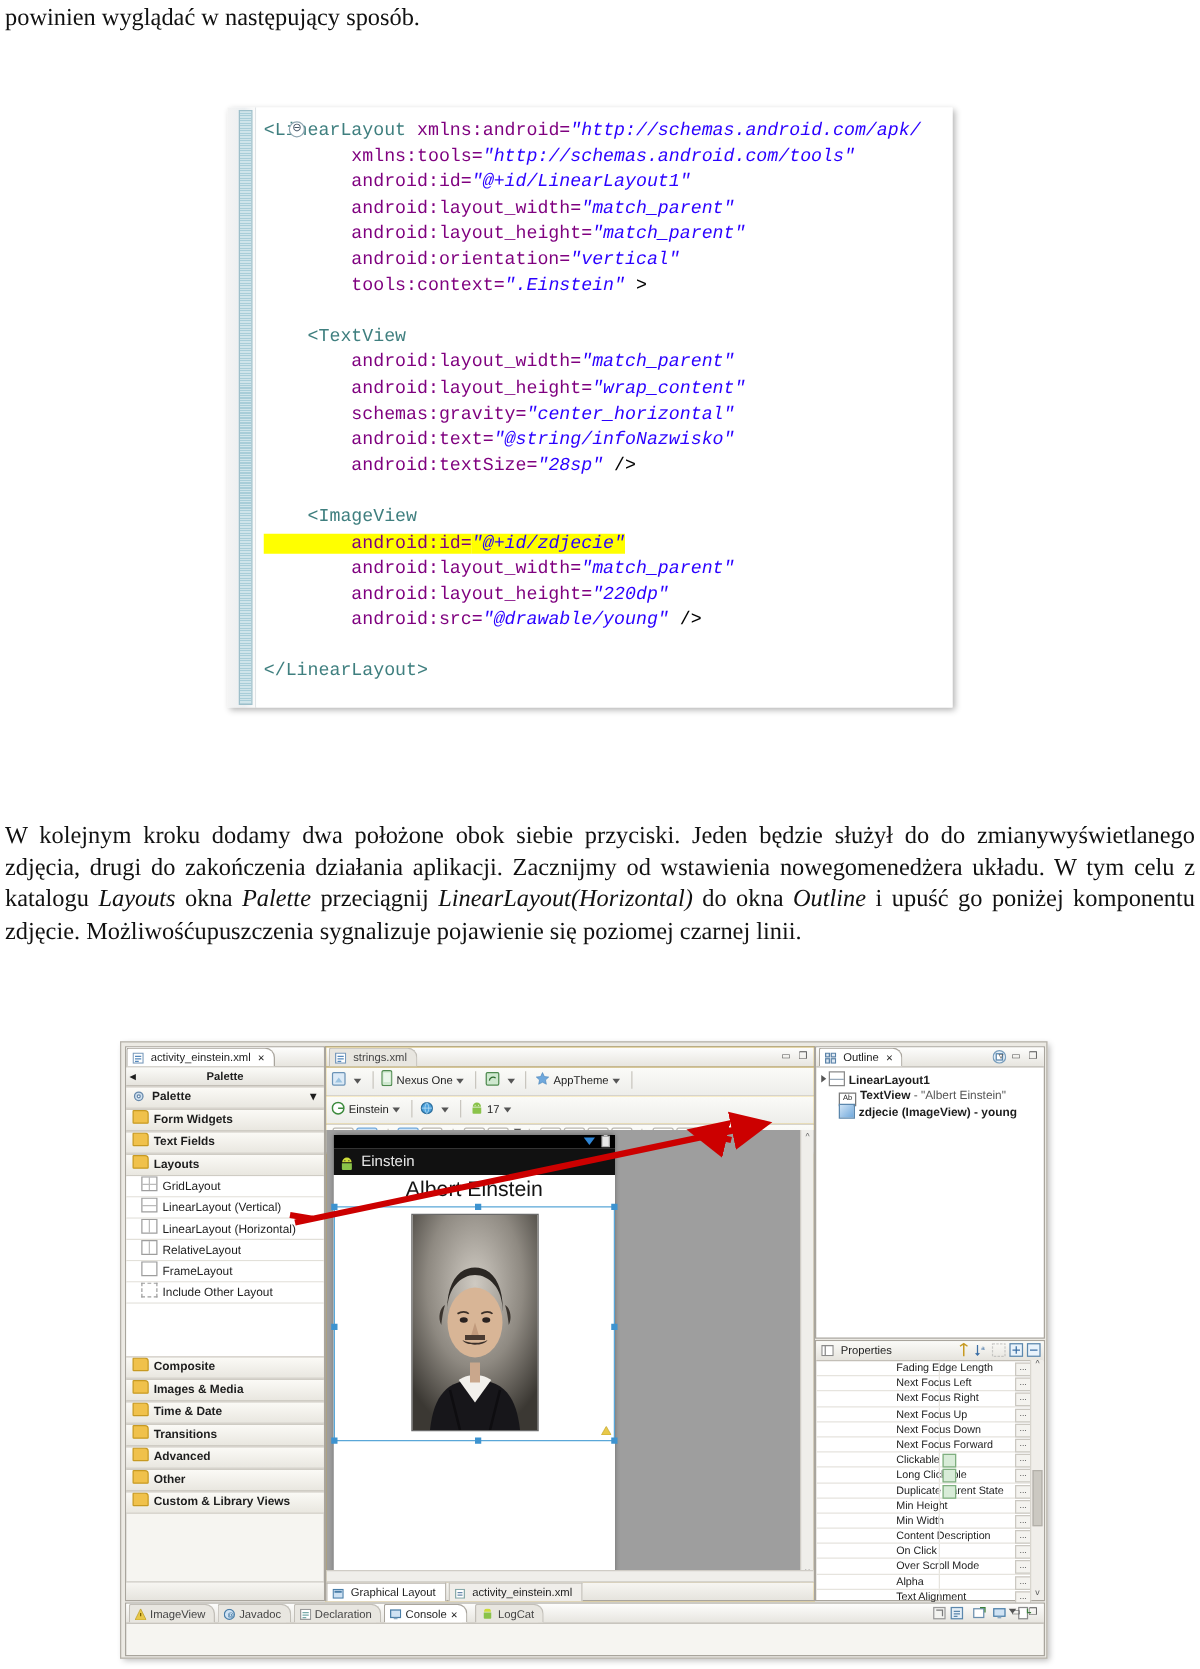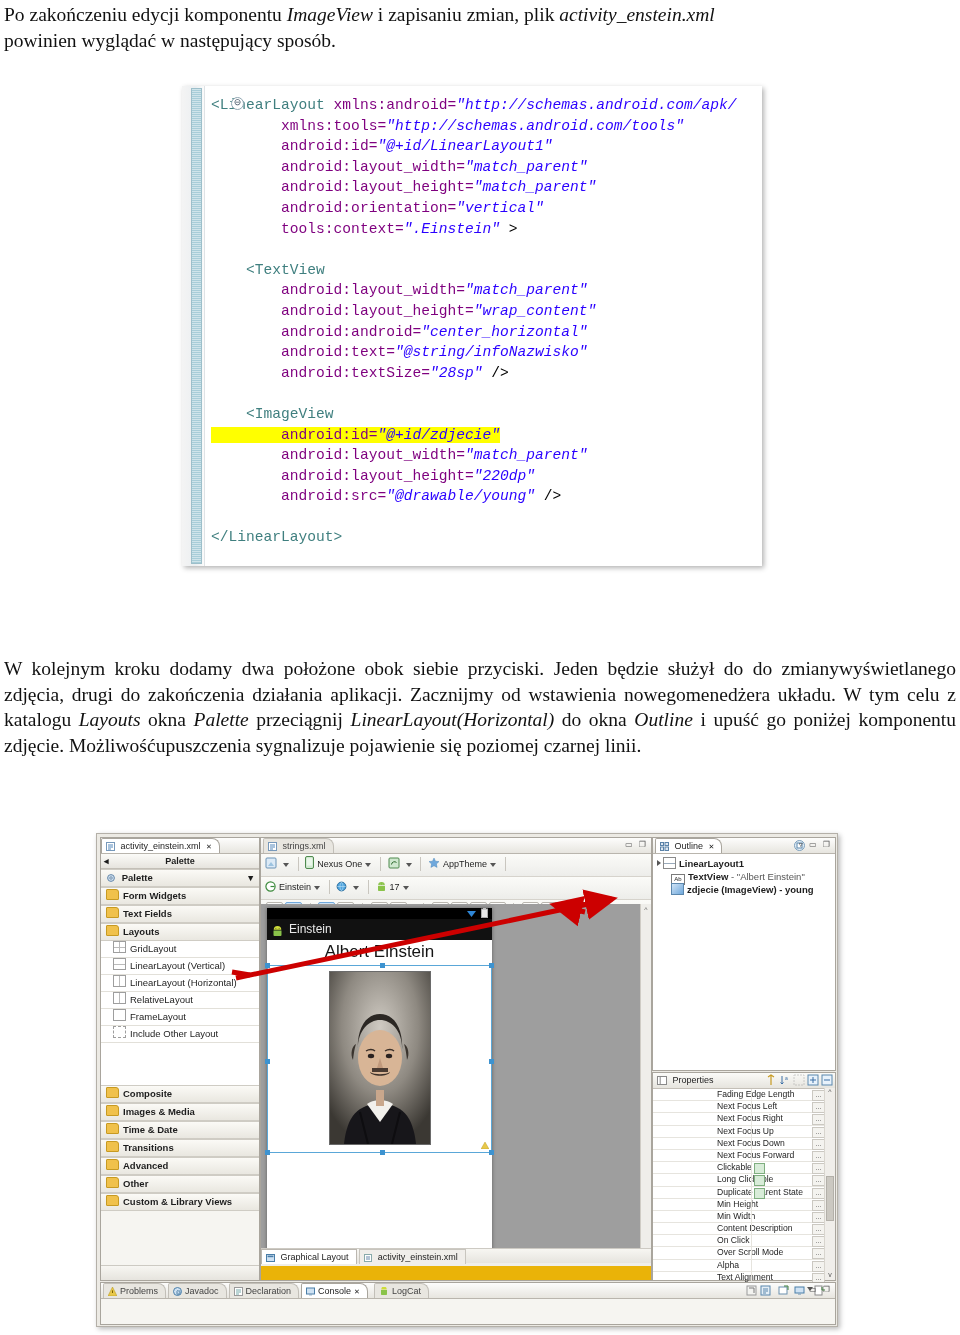--- a/index.html
+++ b/index.html
@@ -126,21 +126,21 @@
   .device{position:absolute;left:6px;top:4px;width:225px;bottom:4px;background:#fff;box-shadow:0 0 4px rgba(0,0,0,.4);}
   .statusbar{height:11px;background:#000;position:relative;}
   .actionbar{height:21px;background:#111;color:#e8e8e8;font-size:12px;line-height:21px;padding-left:22px;position:relative;}
   .droid{position:absolute;left:4px;top:4px;width:13px;height:12px;}
   .apptitle-text{font-family:"Liberation Sans",sans-serif;}
   .tvname{text-align:center;font-size:17px;color:#141414;padding:2px 0 3px;font-family:"Liberation Sans",sans-serif;}
   .selbox{position:relative;margin:0 0 0 0;border:1px solid #5aa7d8;height:186px;background:#fff;}
   .handle{position:absolute;width:5px;height:5px;background:#3d93d0;}
   .portrait{position:absolute;left:50%;transform:translateX(-50%);top:5px;width:100px;height:172px;
      background:linear-gradient(160deg,#d8d4cd 0%,#8d8881 38%,#4a4641 70%,#2b2825 100%);border:1px solid #6a6a6a;}
-  .editor-tabs{position:absolute;left:0;right:0;bottom:17px;height:14px;background:linear-gradient(180deg,#f7f6f2,#e6e4de);
+  .editor-tabs{position:absolute;left:0;right:0;bottom:0;height:14px;background:linear-gradient(180deg,#f7f6f2,#e6e4de);
      border-top:1px solid #cdcac3;}
 
   
   #outline{left:555px;top:3px;width:182px;height:232px;background:#fff;}
   .ot-row{height:13px;line-height:13px;white-space:nowrap;padding-left:4px;}
   .arrowtri{display:inline-block;width:0;height:0;border-top:3px solid transparent;border-bottom:3px solid transparent;
      border-left:4px solid #555;margin-right:2px;vertical-align:1px;}
   .ab-ico{display:inline-block;width:12px;height:9px;border:1px solid #7a7a7a;background:#fff;font-size:6px;
      line-height:9px;text-align:center;color:#222;vertical-align:-1px;margin-right:3px;font-family:"Liberation Sans",sans-serif;}
   .img-ico{display:inline-block;width:11px;height:10px;background:linear-gradient(135deg,#cfe3f5,#6fa8dc);
@@ -167,42 +167,41 @@
   .bstrip{height:15px;background:linear-gradient(180deg,#fdfdfc,#e7e5df);border-bottom:1px solid #b9b5ad;position:relative;}
   .bbody{height:24px;background:#fff;font-size:9px;padding:3px 0 0 4px;}
 
   
   svg.arrows{position:absolute;left:0;top:0;width:960px;height:1335px;pointer-events:none;}
 </style>
 </head>
 <body>
 
 <div id="intro" class="prose">
-    <span class="ln"><span>Po zakończeniu edycji komponentu </span><span class="it">ImageView</span><span> i zapisaniu zmian, plik    </span><span class="it">activity_enstein.xml</span></span>
     <span class="ln"><span>powinien wyglądać w następujący sposób.</span></span>
   </div>
 
 <div id="codefig">
   <div class="gutter">
     <div class="annoruler"></div>
   </div>
   <div class="codearea">
     <div class="fold" style="top:11px;">⊖</div>
     <pre class="code" id="codepre"><span><span class="k-tag">&lt;LinearLayout</span><span class="k-attr"> xmlns:android=</span><span class="k-val">"http://schemas.android.com/apk/</span></span>
 <span><span class="k-attr">        xmlns:tools=</span><span class="k-val">"http://schemas.android.com/tools"</span></span>
 <span><span class="k-attr">        android:id=</span><span class="k-val">"@+id/LinearLayout1"</span></span>
 <span><span class="k-attr">        android:layout_width=</span><span class="k-val">"match_parent"</span></span>
 <span><span class="k-attr">        android:layout_height=</span><span class="k-val">"match_parent"</span></span>
 <span><span class="k-attr">        android:orientation=</span><span class="k-val">"vertical"</span></span>
 <span><span class="k-attr">        tools:context=</span><span class="k-val">".Einstein"</span><span class="k-plain"> &gt;</span></span>
 <span><span class="k-plain"></span></span>
 <span><span class="k-tag">    &lt;TextView</span></span>
 <span><span class="k-attr">        android:layout_width=</span><span class="k-val">"match_parent"</span></span>
 <span><span class="k-attr">        android:layout_height=</span><span class="k-val">"wrap_content"</span></span>
-<span><span class="k-attr">        android:android=</span><span class="k-val">"center_horizontal"</span></span>
+<span><span class="k-attr">        schemas:gravity=</span><span class="k-val">"center_horizontal"</span></span>
 <span><span class="k-attr">        android:text=</span><span class="k-val">"@string/infoNazwisko"</span></span>
 <span><span class="k-attr">        android:textSize=</span><span class="k-val">"28sp"</span><span class="k-plain"> /&gt;</span></span>
 <span><span class="k-plain"></span></span>
 <span><span class="k-tag">    &lt;ImageView</span></span>
 <span><span class="k-attr hl">        android:id=</span><span class="k-val hl">"@+id/zdjecie"</span></span>
 <span><span class="k-attr">        android:layout_width=</span><span class="k-val">"match_parent"</span></span>
 <span><span class="k-attr">        android:layout_height=</span><span class="k-val">"220dp"</span></span>
 <span><span class="k-attr">        android:src=</span><span class="k-val">"@drawable/young"</span><span class="k-plain"> /&gt;</span></span>
 <span><span class="k-plain"></span></span>
 <span><span class="k-tag">&lt;/LinearLayout&gt;</span></span>
@@ -597,21 +596,21 @@
       <div class="pthumb"></div>
       <div style="position:absolute;left:0;right:0;bottom:0;height:9px;text-align:center;font-size:7px;color:#555;">v</div>
     </div>
   </div>
 
   <div class="panel" id="bottom">
     <div class="bstrip">
       <span id="bottom-tabs"><span class="tab inactive" style="margin-left: 2px;"><span class="ico"><svg width="9" height="9" viewBox="0 0 9 9">
                 <path d="M4.5 0l4.5 9H0z" fill="#e8c84a" stroke="#b39416" stroke-width=".5"></path>
                 <rect x="4" y="3.4" width="1" height="2.6" fill="#7a5f00"></rect>
-              </svg></span><span>Problems</span></span><span class="tab inactive" style="margin-left: 2px;"><span class="ico"><svg width="9" height="9" viewBox="0 0 9 9">
+              </svg></span><span>ImageView</span></span><span class="tab inactive" style="margin-left: 2px;"><span class="ico"><svg width="9" height="9" viewBox="0 0 9 9">
                 <circle cx="4.5" cy="4.5" r="4" fill="#cfe2f3" stroke="#4a7ea8"></circle>
                 <text x="3" y="6.6" font-size="5" fill="#25608e">@</text>
               </svg></span><span>Javadoc</span></span><span class="tab inactive" style="margin-left: 2px;"><span class="ico"><svg width="9" height="9" viewBox="0 0 9 9">
                 <rect x="0.5" y="0.5" width="8" height="8" fill="#fff" stroke="#9a9a9a"></rect>
                 <path d="M2 3h5M2 5h5M2 7h3" stroke="#7aa"></path>
               </svg></span><span>Declaration</span></span><span class="tab active" style="margin-left: 2px;"><span class="ico"><svg width="9" height="9" viewBox="0 0 9 9">
                 <rect x="0.5" y="1" width="8" height="6" fill="#cfe2f3" stroke="#4a7ea8"></rect>
                 <rect x="3" y="7.2" width="3" height="1.2" fill="#8aa8c0"></rect>
               </svg></span><span>Console</span><span style="margin-left: 3px; font-size: 7px;">✕</span></span><span class="tab inactive" style="margin-left: 6px;"><span class="ico"><svg width="10" height="9" viewBox="0 0 10 9">
                 <path d="M2 3h6v4.2a.8.8 0 01-.8.8H2.8a.8.8 0 01-.8-.8z" fill="#8ac34a"></path>

